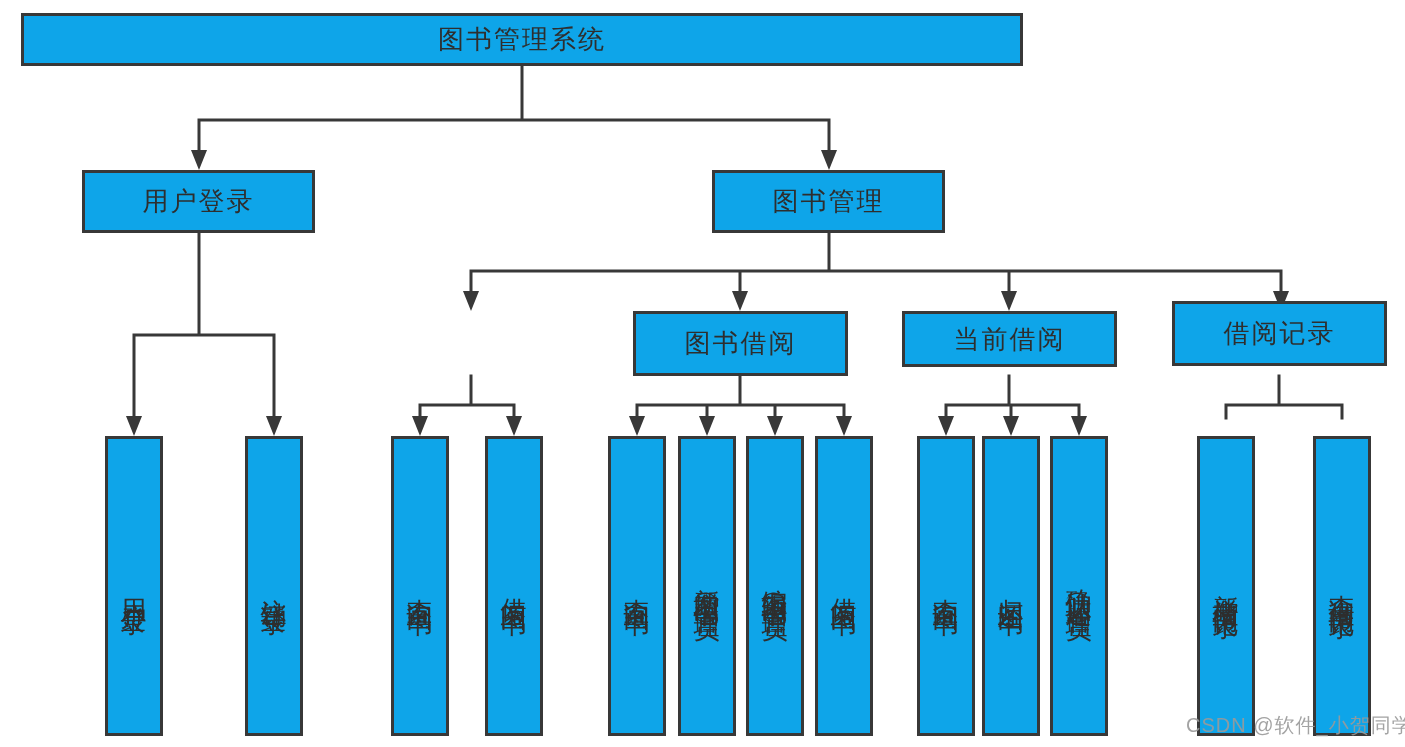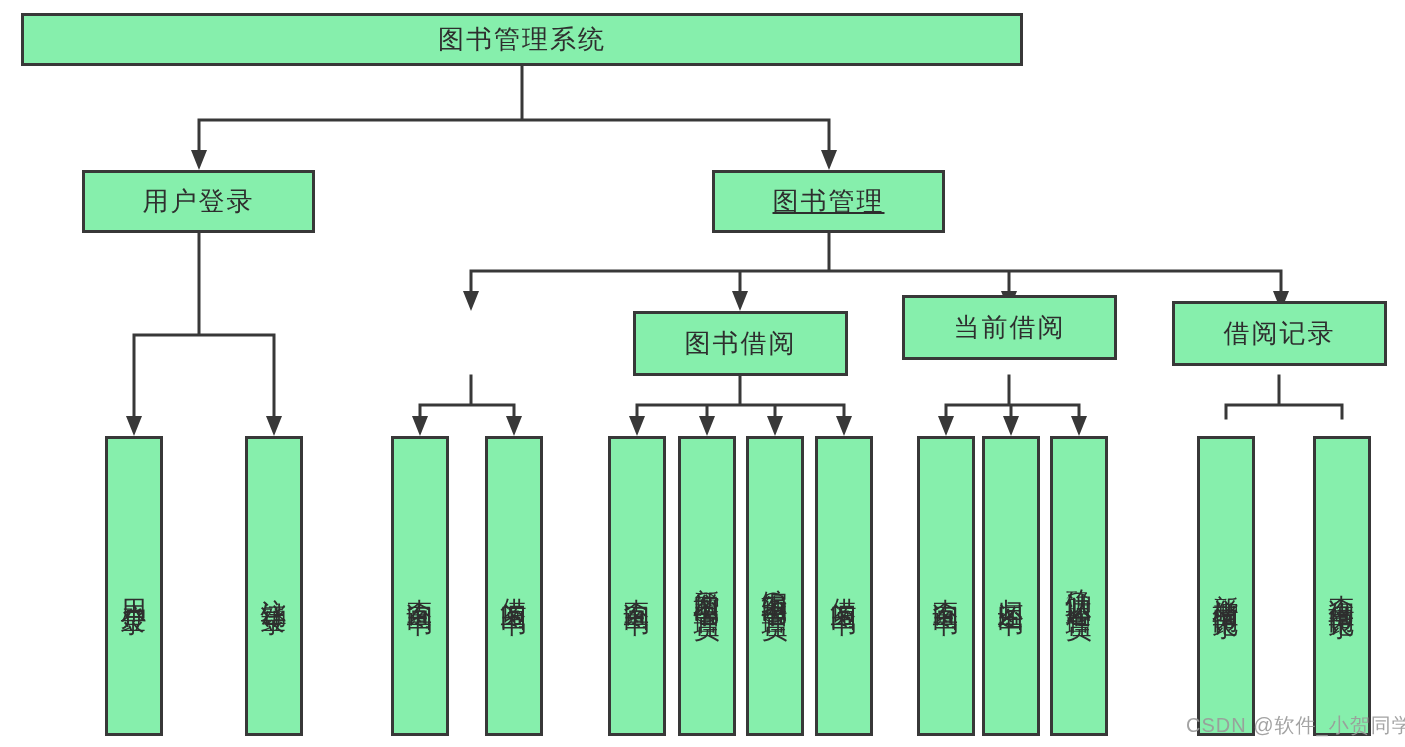--- a/index.html
+++ b/index.html
@@ -9,21 +9,21 @@
     background:#ffffff;
     font-family:"Liberation Sans","DejaVu Sans",sans-serif;
     color:#2e2e2e;
     overflow:hidden;
   }
   #connector-svg{position:absolute;left:0;top:0;z-index:0;}
   .node{
     position:absolute;
     box-sizing:border-box;
     border:3px solid #383838;
-    background:#86efac;
+    background:#0ea5e9;
     display:flex;align-items:center;justify-content:center;
     z-index:1;
   }
   .node .hlabel{
     font-size:26px;
     letter-spacing:2px;
     white-space:nowrap;
     color:#2e2e2e;
   }
   .leaf .vlabel{
@@ -31,24 +31,24 @@
     text-orientation:mixed;
     font-size:26px;
     letter-spacing:4px;
     line-height:1;
     color:#2e2e2e;
     white-space:nowrap;
   }
   
   .b-root{left:21px;top:13px;width:1002px;height:53px;}
   .b-l2a{left:82px;top:170px;width:233px;height:63px;}
-  .b-l2b{left:712px;top:170px;width:233px;height:63px;text-decoration:underline;}
+  .b-l2b{left:712px;top:170px;width:233px;height:63px;}
   .b-l3a{left:362px;top:311px;width:218px;height:65px;}
   .b-l3b{left:633px;top:311px;width:215px;height:65px;}
-  .b-l3c{left:902px;top:295px;width:215px;height:65px;}
+  .b-l3c{left:902px;top:311px;width:215px;height:56px;}
   .b-l3d{left:1172px;top:301px;width:215px;height:65px;}
   .leaf{top:436px;width:58px;height:300px;}
   .lf-1a{left:105px;} .lf-1b{left:245px;}
   .lf-2a{left:391px;} .lf-2b{left:485px;}
   .lf-3a{left:608px;} .lf-3b{left:678px;} .lf-3c{left:746px;} .lf-3d{left:815px;}
   .lf-4a{left:917px;} .lf-4b{left:982px;} .lf-4c{left:1050px;}
   .lf-5a{left:1197px;} .lf-5b{left:1313px;}
   #watermark{
     position:absolute;left:1186px;top:712px;
     font-size:20px;letter-spacing:1px;

